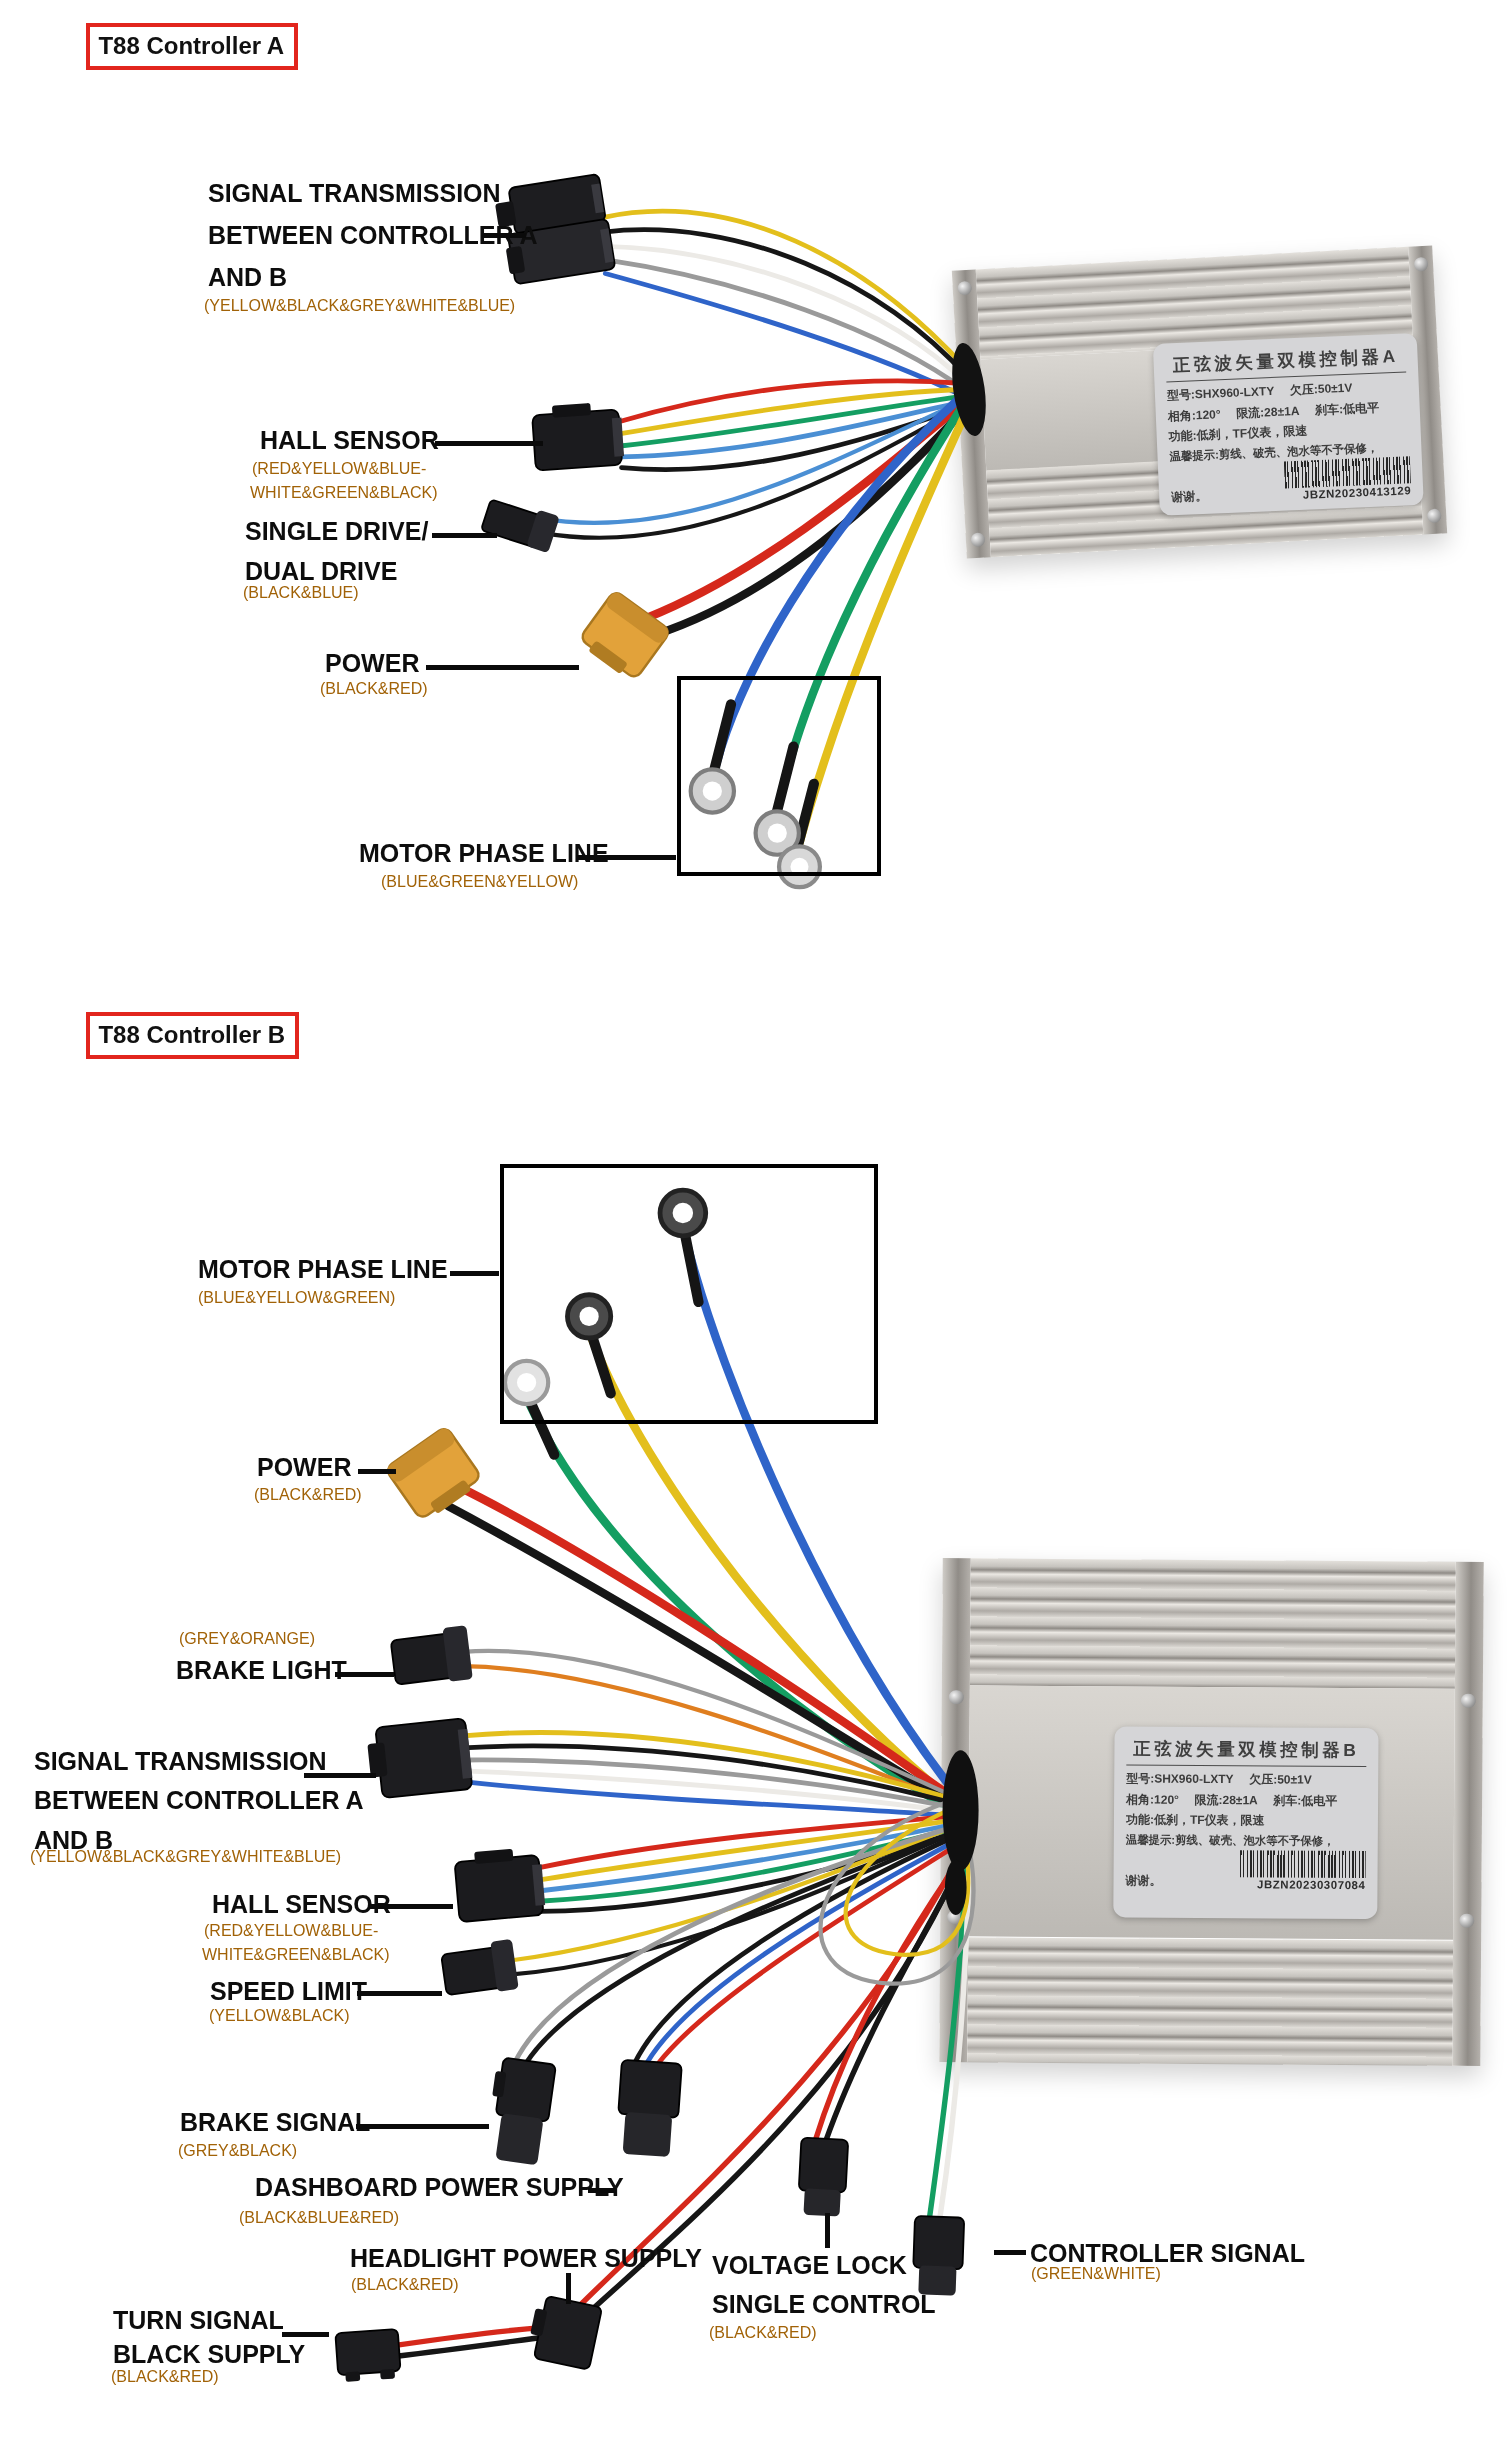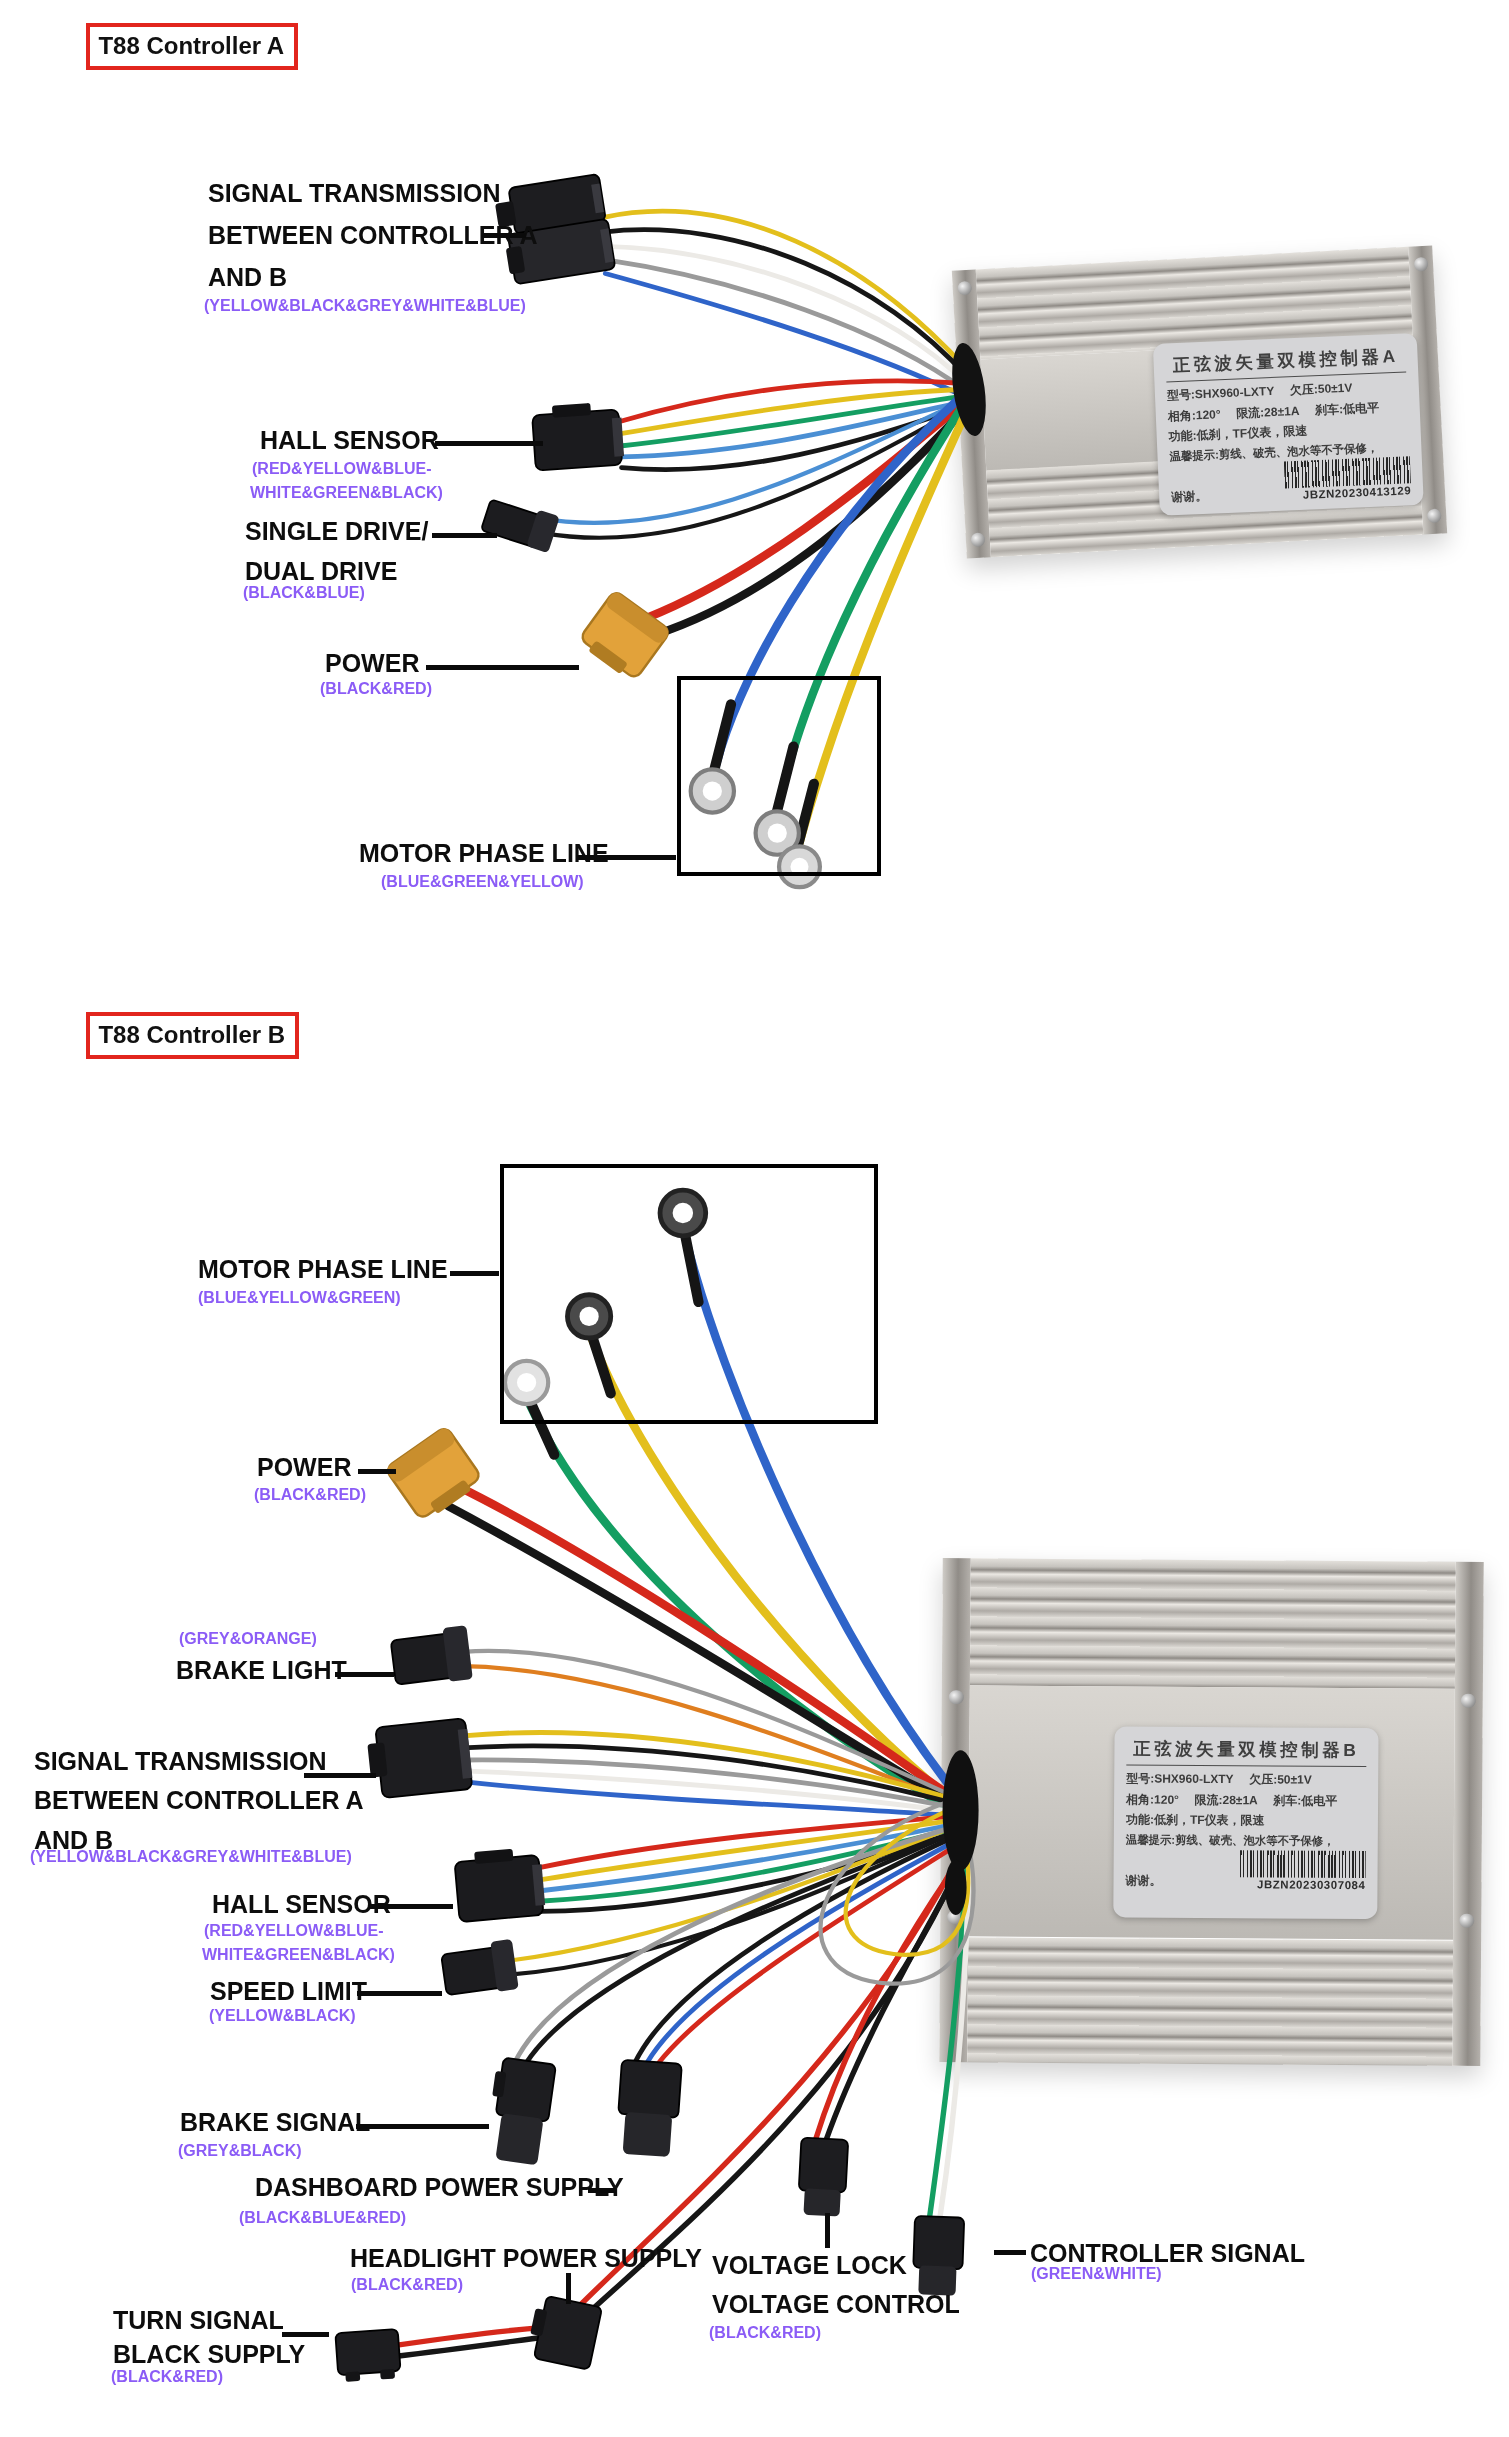--- a/index.html
+++ b/index.html
@@ -1,20 +1,20 @@
 <!DOCTYPE html>
 <html style="font-size:9.6px"><head>
 <meta charset="utf-8">
 <style>
   html,body{margin:0;padding:0;background:#ffffff;}
   #canvas{position:relative;width:1510px;height:2438px;background:#ffffff;overflow:hidden;
           font-family:"Liberation Sans","DejaVu Sans",sans-serif;}
   .abs{position:absolute;}
   .lbl{position:absolute;font-size:25px;font-weight:bold;color:#0d0d0d;letter-spacing:0px;white-space:nowrap;}
-  .lblc{position:absolute;font-size:16px;font-weight:bold;color:#8b5cf6;white-space:nowrap;}
+  .lblc{position:absolute;font-size:16px;font-weight:normal;color:#a16207;white-space:nowrap;}
   .ptr{position:absolute;height:5.4px;background:#0a0a0a;}
   .vptr{position:absolute;width:5.4px;background:#0a0a0a;}
   .red-box{position:absolute;border:4.8px solid #e2251d;background:#ffffff;padding:4.8px 9.6px 6px 8.4px;margin-left:31px;}
   .red-box span{font-size:24px;font-weight:bold;color:#111;white-space:nowrap;}
   .phase-box{position:absolute;border:4.8px solid #000;background:transparent;}
   .controller{position:absolute;box-shadow:0 10.8px 24px rgba(0,0,0,0.18);}
   .fins{position:absolute;left:24px;right:24px;
         background:repeating-linear-gradient(180deg,#e3e0db 0px,#c6c3be 7.8px,#8f8b86 11.4px,#ebe8e3 15.6px,#aeaaa5 23.4px,#d8d5d0 29px);}
   .mid{position:absolute;left:24px;right:24px;background:linear-gradient(180deg,#d9d6d1 0%,#c9c6c1 55%,#bcb9b4 100%);}
   .endplate{position:absolute;top:0;bottom:0;width:24px;
@@ -399,21 +399,21 @@
   <div class="lbl" style="left:255px;top:2173px;">DASHBOARD POWER SUPPLY</div>
   <div class="ptr" style="left:588px;top:2188px;width:28px;"></div>
   <div class="lblc" style="left:239px;top:2209px;">(BLACK&amp;BLUE&amp;RED)</div>
 
   <div class="lbl" style="left:350px;top:2244px;">HEADLIGHT POWER SUPPLY</div>
   <div class="vptr" style="left:566px;top:2273px;height:31px;"></div>
   <div class="lblc" style="left:351px;top:2276px;">(BLACK&amp;RED)</div>
 
   <div class="vptr" style="left:825px;top:2213px;height:35px;"></div>
   <div class="lbl" style="left:712px;top:2251px;">VOLTAGE LOCK</div>
-  <div class="lbl" style="left:712px;top:2290px;">VOLTAGE CONTROL</div>
+  <div class="lbl" style="left:712px;top:2290px;">SINGLE CONTROL</div>
   <div class="lblc" style="left:709px;top:2324px;">(BLACK&amp;RED)</div>
 
   <div class="ptr" style="left:994px;top:2250px;width:32px;"></div>
   <div class="lbl" style="left:1030px;top:2239px;">CONTROLLER SIGNAL</div>
   <div class="lblc" style="left:1031px;top:2265px;">(GREEN&amp;WHITE)</div>
 
   <div class="lbl" style="left:113px;top:2306px;">TURN SIGNAL</div>
   <div class="ptr" style="left:282px;top:2332px;width:47px;"></div>
   <div class="lbl" style="left:113px;top:2340px;">BLACK SUPPLY</div>
   <div class="lblc" style="left:111px;top:2368px;">(BLACK&amp;RED)</div>

